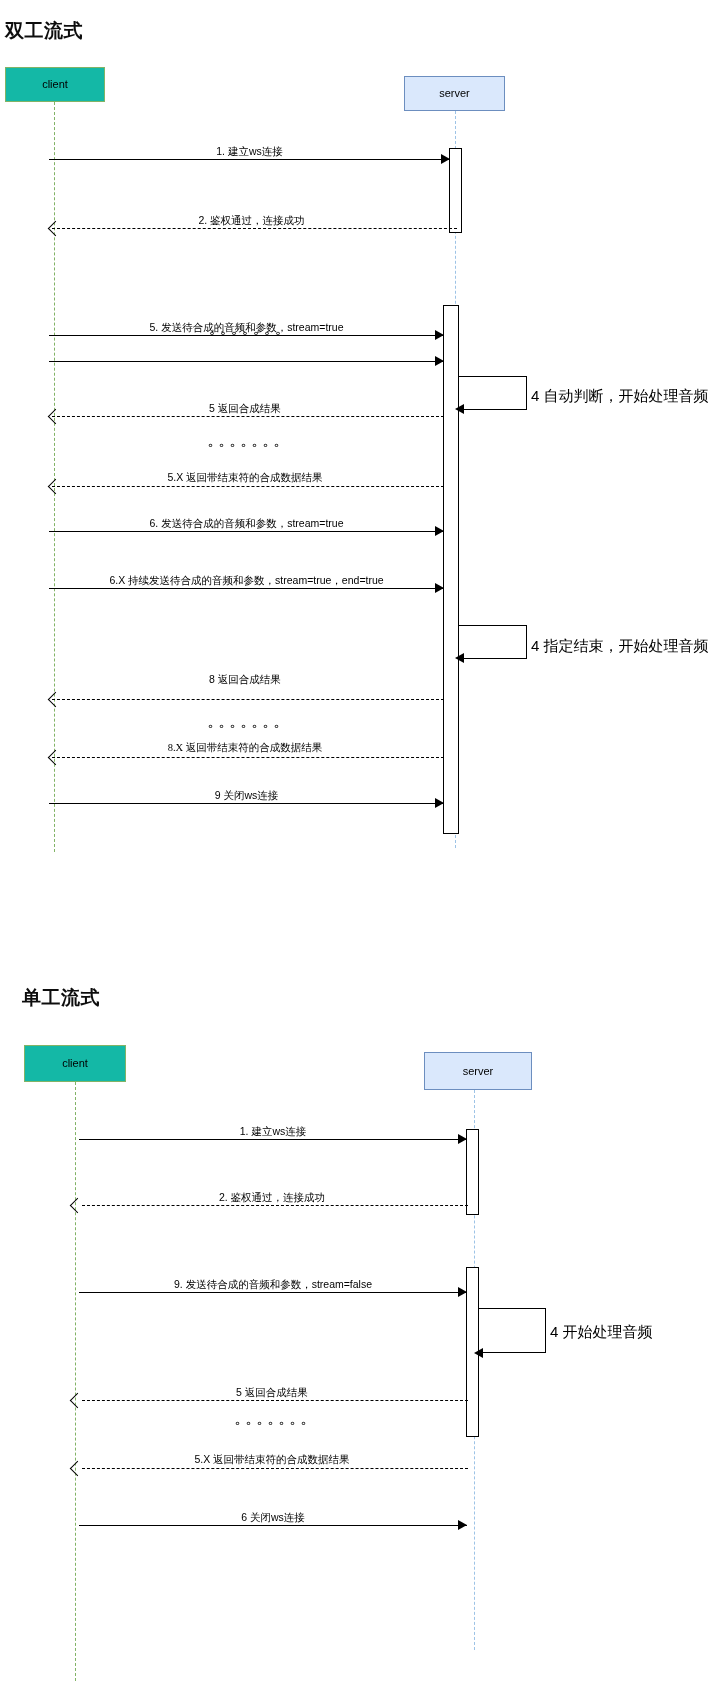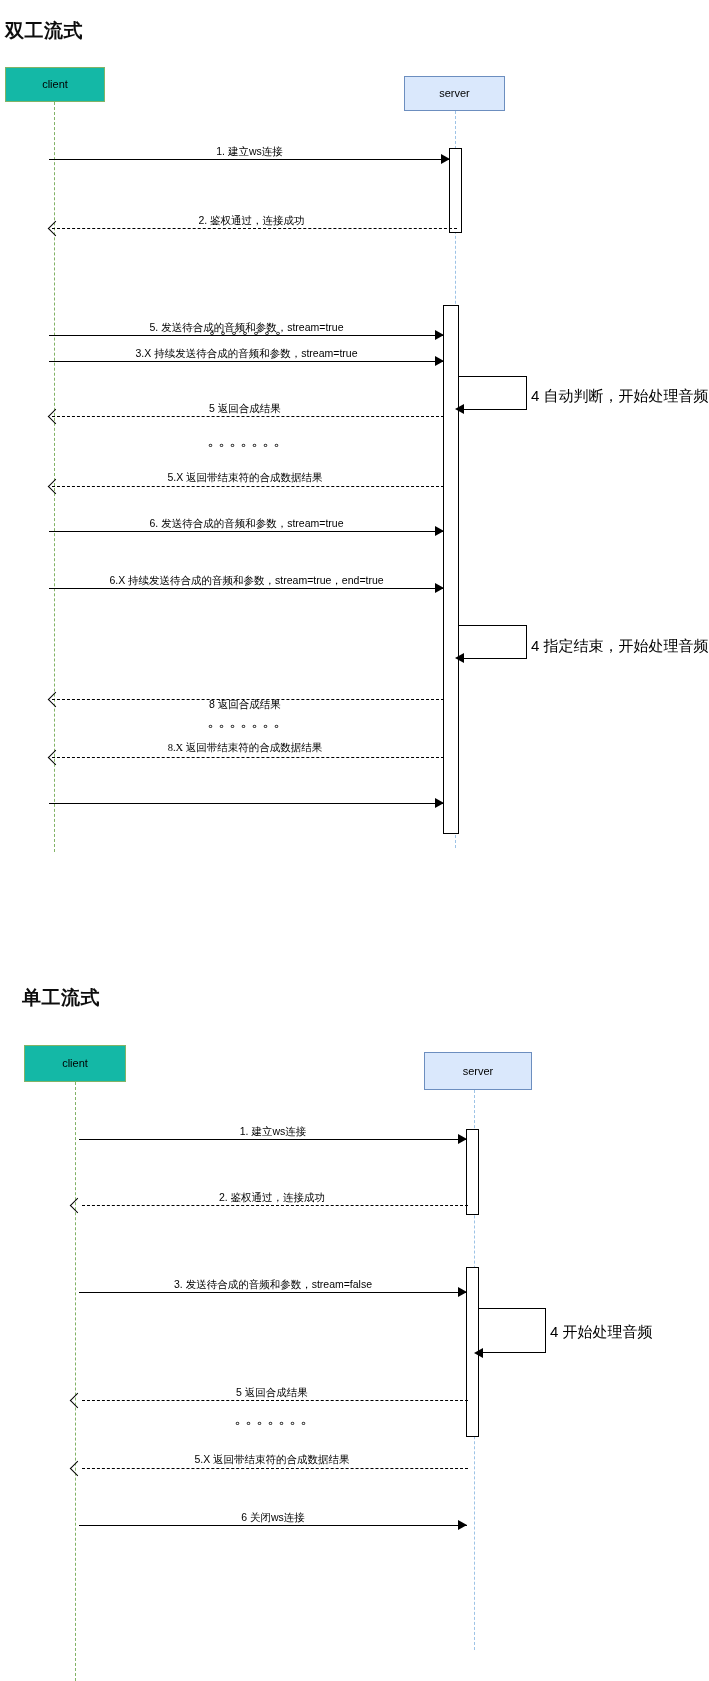--- a/index.html
+++ b/index.html
@@ -156,21 +156,20 @@
   <div class="msg-label" style="left:49px; top:214px; width:405px;">2. 鉴权通过，连接成功</div>
 
   <div class="msg" style="left:49px; top:335px; width:395px;"></div>
   <div class="arrowhead right" style="left:435px; top:330px;"></div>
   <div class="msg-label" style="left:49px; top:321px; width:395px;">5. 发送待合成的音频和参数，stream=true</div>
 
   <div class="ellipsis-row" style="left:49px; top:328px; width:395px; text-align:center;">⚬⚬⚬⚬⚬⚬⚬</div>
 
   <div class="msg" style="left:49px; top:361px; width:395px;"></div>
   <div class="arrowhead right" style="left:435px; top:356px;"></div>
-  <div class="msg-label" style="left:49px; top:347px; width:395px;">3.X 持续发送待合成的音频和参数，stream=true</div>
 
   <div class="selfloop" style="left:459px; top:376px; width:68px; height:34px;"></div>
   <div class="arrowhead left-solid" style="left:455px; top:404px;"></div>
   <div class="selfloop-label" style="left:531px; top:387px;">4 自动判断，开始处理音频</div>
 
   <div class="msg dashed" style="left:52px; top:416px; width:392px;"></div>
   <div class="arrowhead left-open" style="left:50px; top:411px;"></div>
   <div class="msg-label" style="left:49px; top:402px; width:392px;">5 返回合成结果</div>
 
   <div class="ellipsis-row" style="left:49px; top:440px; width:392px; text-align:center;">⚬⚬⚬⚬⚬⚬⚬</div>
@@ -186,30 +185,31 @@
   <div class="msg" style="left:49px; top:588px; width:395px;"></div>
   <div class="arrowhead right" style="left:435px; top:583px;"></div>
   <div class="msg-label" style="left:49px; top:574px; width:395px;">6.X 持续发送待合成的音频和参数，stream=true，end=true</div>
 
   <div class="selfloop" style="left:459px; top:625px; width:68px; height:34px;"></div>
   <div class="arrowhead left-solid" style="left:455px; top:653px;"></div>
   <div class="selfloop-label" style="left:531px; top:637px;">4 指定结束，开始处理音频</div>
 
   <div class="msg dashed" style="left:52px; top:699px; width:392px;"></div>
   <div class="arrowhead left-open" style="left:50px; top:694px;"></div>
-  <div class="msg-label" style="left:49px; top:698px; width:392px;">8 返回合成结果</div>
+  <div class="msg-label" style="left:49px; top:673px; width:392px;">8 返回合成结果</div>
 
   <div class="ellipsis-row" style="left:49px; top:721px; width:392px; text-align:center;">⚬⚬⚬⚬⚬⚬⚬</div>
 
   <div class="msg dashed" style="left:52px; top:757px; width:392px;"></div>
   <div class="arrowhead left-open" style="left:50px; top:752px;"></div>
   <div class="msg-label" style="left:49px; top:742px; width:392px;font-family:Liberation Serif, serif;">8.X 返回带结束符的合成数据结果</div>
 
   <div class="msg" style="left:49px; top:803px; width:395px;"></div>
   <div class="arrowhead right" style="left:435px; top:798px;"></div>
+  <div class="msg-label" style="left:49px; top:789px; width:395px;">9 关闭ws连接</div>
 </div>
 
 <h1 class="section-title" style="left:22px; top:972px;">单工流式</h1>
 
 <div class="diagram" style="top:0; height:741px;">
 
   <div class="actor client" style="left:24px; top:1045px; width:102px; height:37px;">
     <span>client</span>
   </div>
   <div class="actor server" style="left:424px; top:1052px; width:108px; height:38px;">
@@ -225,21 +225,21 @@
   <div class="msg" style="left:79px; top:1139px; width:388px;"></div>
   <div class="arrowhead right" style="left:458px; top:1134px;"></div>
   <div class="msg-label" style="left:79px; top:1125px; width:388px;">1. 建立ws连接</div>
 
   <div class="msg dashed" style="left:82px; top:1205px; width:386px;"></div>
   <div class="arrowhead left-open" style="left:72px; top:1200px;"></div>
   <div class="msg-label" style="left:79px; top:1191px; width:386px;">2. 鉴权通过，连接成功</div>
 
   <div class="msg" style="left:79px; top:1292px; width:388px;"></div>
   <div class="arrowhead right" style="left:458px; top:1287px;"></div>
-  <div class="msg-label" style="left:79px; top:1278px; width:388px;">3. 发送待合成的音频和参数，stream=false</div>
+  <div class="msg-label" style="left:79px; top:1278px; width:388px;">9. 发送待合成的音频和参数，stream=false</div>
 
   <div class="selfloop" style="left:479px; top:1308px; width:67px; height:45px;"></div>
   <div class="arrowhead left-solid" style="left:474px; top:1348px;"></div>
   <div class="selfloop-label" style="left:550px; top:1323px;">4 开始处理音频</div>
 
   <div class="msg dashed" style="left:82px; top:1400px; width:386px;"></div>
   <div class="arrowhead left-open" style="left:72px; top:1395px;"></div>
   <div class="msg-label" style="left:79px; top:1386px; width:386px;">5 返回合成结果</div>
 
   <div class="ellipsis-row" style="left:79px; top:1418px; width:386px; text-align:center;">⚬⚬⚬⚬⚬⚬⚬</div>

